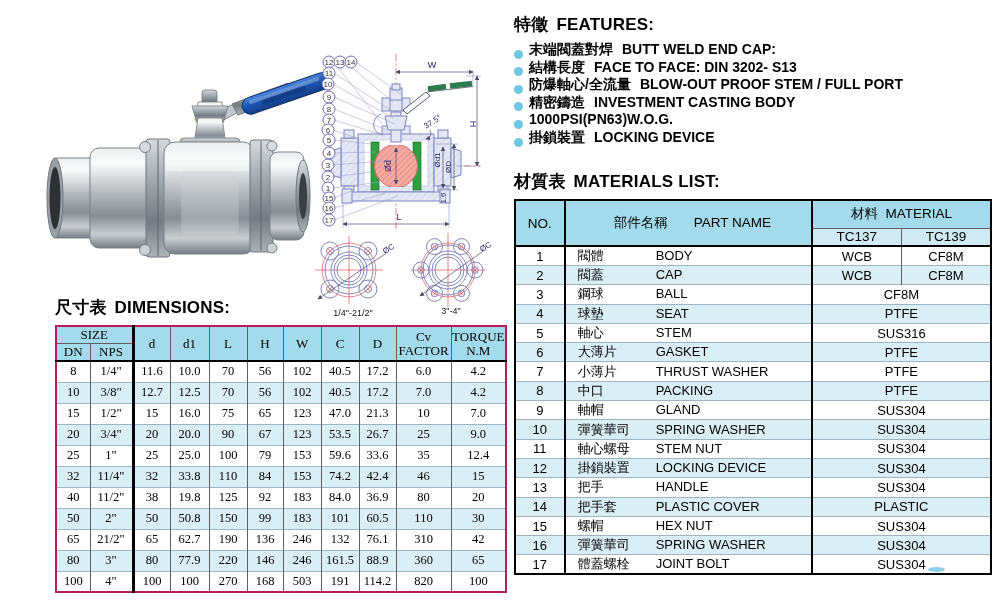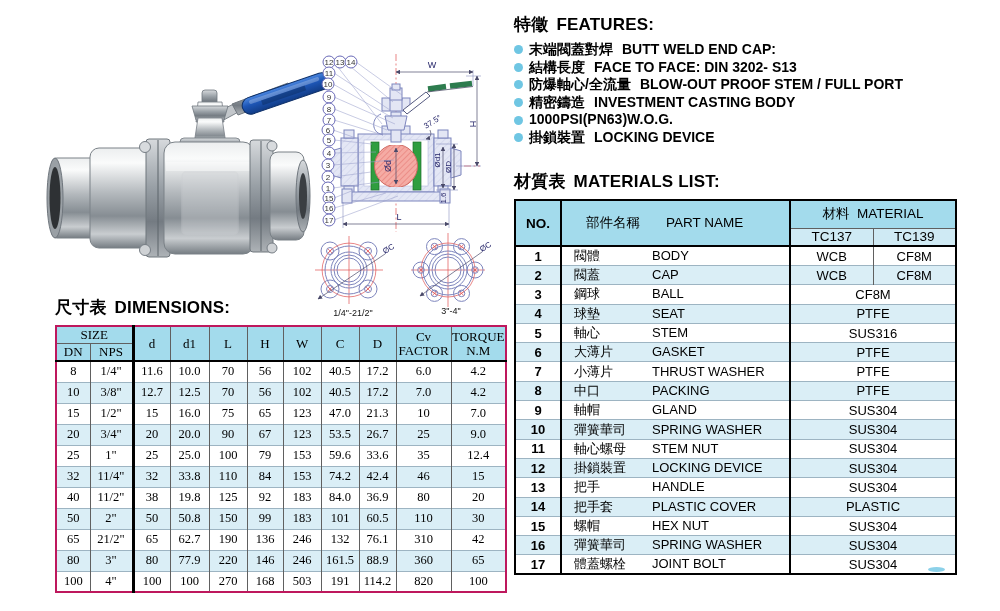--- a/index.html
+++ b/index.html
@@ -5,21 +5,21 @@
 * { box-sizing: border-box; margin: 0; padding: 0; }
 html,body { width:1000px; height:611px; background:#fff; font-family:"Liberation Sans",sans-serif; color:#000; }
 .page { position:relative; width:1000px; height:611px; overflow:hidden; background:#fff; }
 .abs { position:absolute; }
 
 
 .features { left:514px; top:13px; width:474px; }
 .features h2 { font-size:17px; font-weight:bold; margin-bottom:5px; letter-spacing:.2px; }
 .features h2 .tzh { margin-right:8px;text-align:center; }
 .features ul { list-style:none; }
-.features li { display:flex; align-items:center; font-size:14px; font-weight:bold; line-height:17.6px; white-space:nowrap; }
+.features li { display:flex; align-items:flex-end; font-size:14px; font-weight:bold; line-height:17.6px; white-space:nowrap; }
 .features li.sub { display:block; padding-left:112px; }
 .dot { width:9px; height:9px; border-radius:50%; background:var(--bullet_blue,#6fc6e3); margin-right:6px; flex:0 0 auto; }
 .fzh { margin-right:9px; }
 
 
 .sect-title { font-size:17px; font-weight:bold; margin-bottom:6px; letter-spacing:.2px; }
 .sect-title .tzh { margin-right:8px; }
 
 
 table { border-collapse:collapse; table-layout:fixed; width:100%; }
@@ -34,33 +34,33 @@
 .dimensions { left:55px; top:296px; width:451px; }
 .dimensions table { border:2px solid #be185d;font-family:Liberation Serif, serif; }
 .dimensions thead { border-bottom:2px solid #000; }
 .dimensions th { font-size:13px; }
 .dimensions tr.h1 th { height:15px; }
 .dimensions tr.h2 th { height:14px; }
 .dimensions th div { line-height:14px; }
 .dimensions td { font-size:12.5px; height:21px; }
 
 
-.materials { left:514px; top:170px; width:441px; }
+.materials { left:514px; top:170px; width:478px; }
 .materials table { border:2px solid #000; }
 .materials thead { border-bottom:2px solid #000; }
 .materials th { font-size:13.5px; }
 .materials tr.mh1 th { height:28px; }
 .materials tr.mh2 th { height:18px; background:var(--subheader_blue,#cfeaf4); }
 .materials th.hpart, .materials th.hno { background:var(--header_blue,#a3dbec); }
 .materials td { font-size:13px; height:19.3px; }
 .materials td.cpart { text-align:left; padding-left:12px; }
 .materials .pzh { display:inline-block; width:78px; }
-.materials th.hpart { text-align:left; padding-left:24px; }
+.materials th.hpart { text-align:left; padding-left:48px; }
 .materials .mh-zh { display:inline-block; width:80px; text-align:left; }
-.materials th.hno, .materials td.cno { border-right:2px solid #000;font-weight:bold; }
+.materials th.hno, .materials td.cno { border-right:2px solid #000; }
 .materials th.hpart, .materials td.cpart { border-right:2px solid #000; }
 
 
 .diagram { left:296px; top:40px; width:240px; height:300px; }
 .photo { left:36px; top:52px; width:292px; height:244px; }
 svg text { font-family:"Liberation Sans",sans-serif; }
 .dln { stroke:#7d85bd; stroke-width:1; fill:none; }
 .dfill { fill:#e3e6f4; stroke:#7d85bd; stroke-width:1; }
 .cl { stroke:#e05252; stroke-width:.7; stroke-dasharray:7 2.5 2 2.5; fill:none; }
 .dim { stroke:#4a4a6a; stroke-width:.7; fill:none; }

